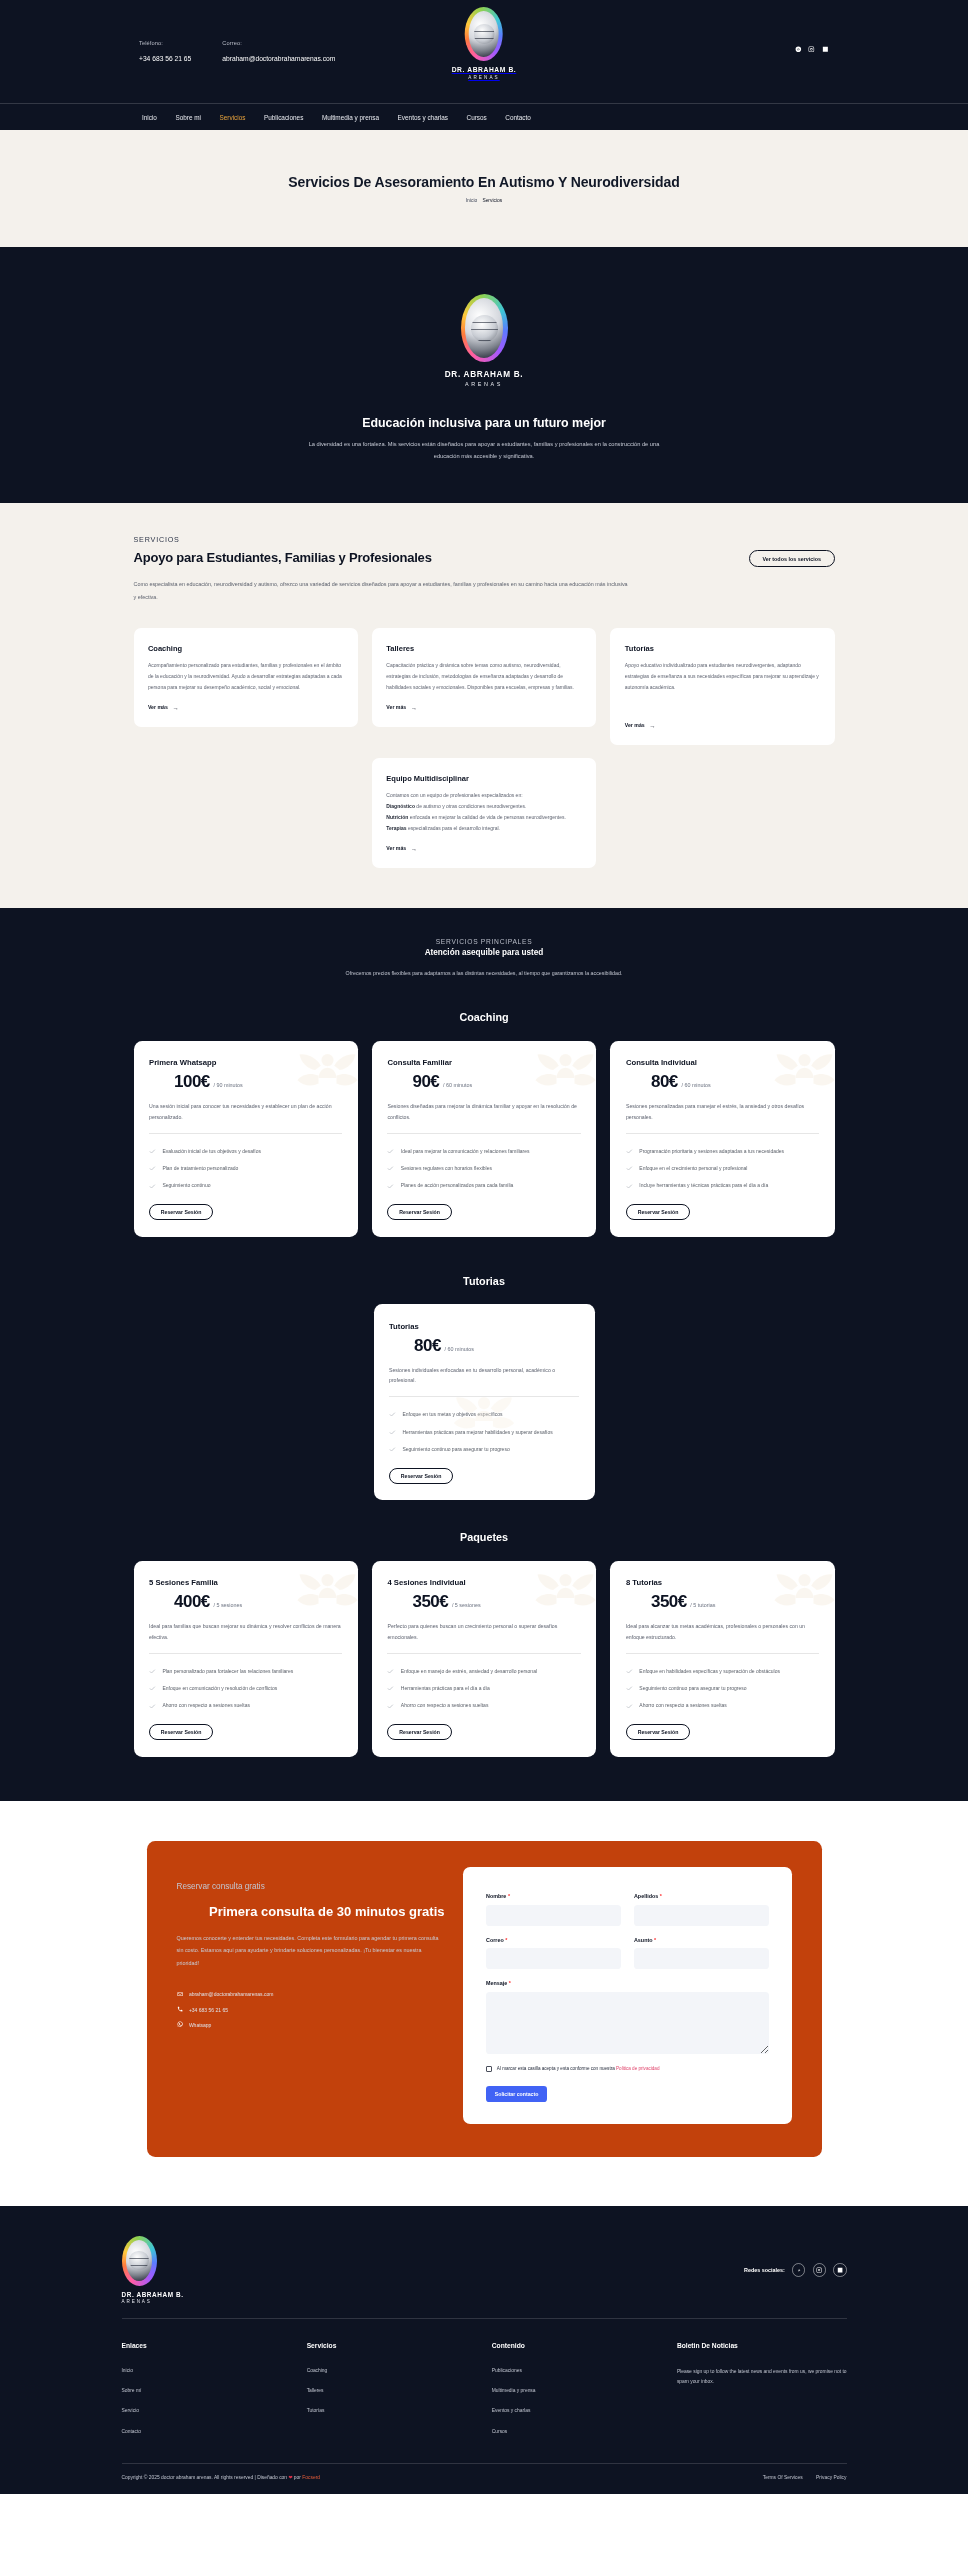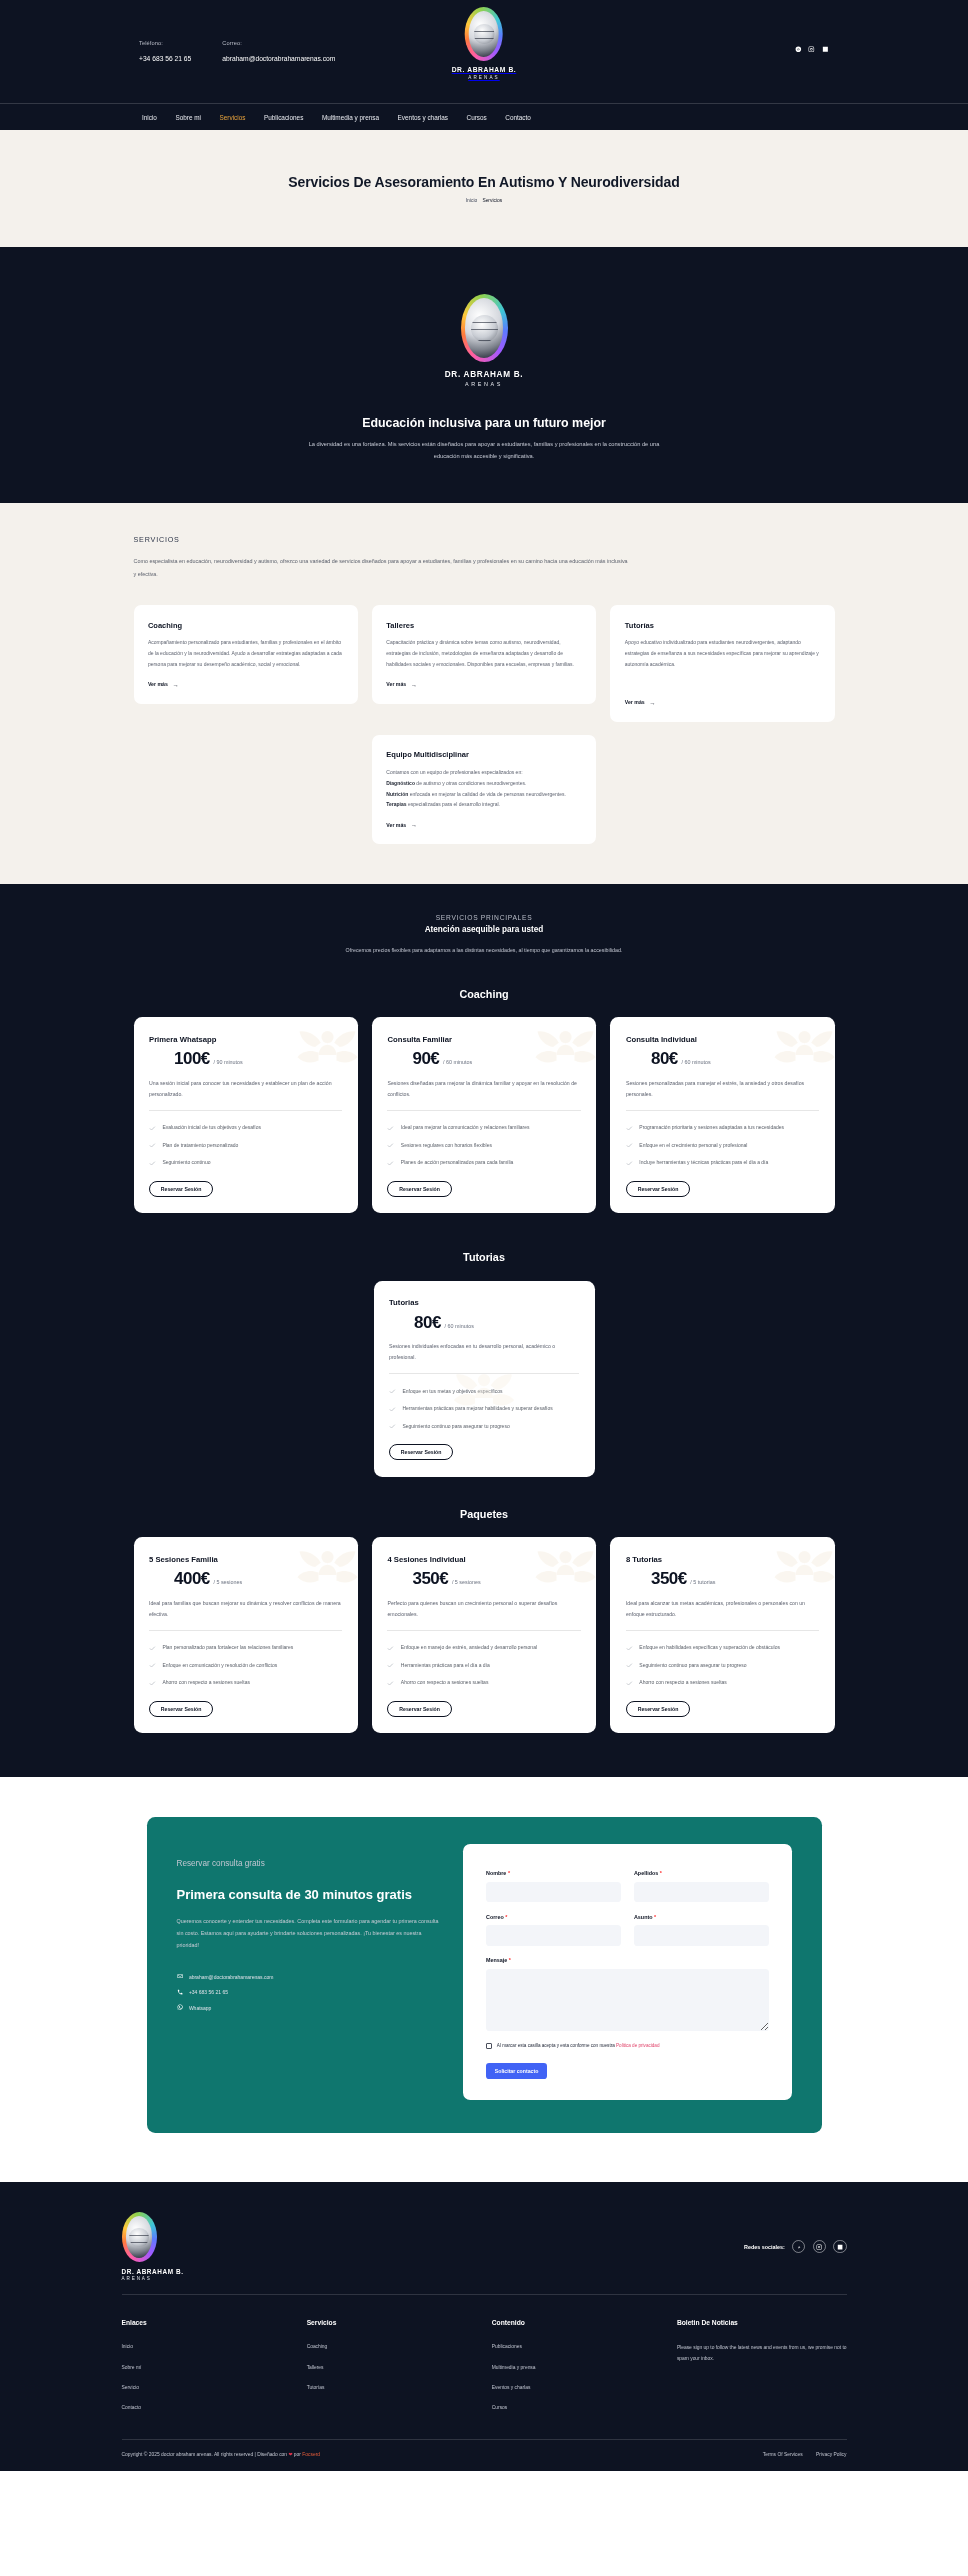--- a/index.html
+++ b/index.html
@@ -99,25 +99,25 @@
   .feat li{list-style:none;display:flex;gap:6.7px;align-items:center;}
   .chk{flex:0 0 auto;width:6.7px;height:6.7px;color:#c3c6cc;}
   .chk svg{width:6.7px;height:6.7px;stroke:#c3c6cc;fill:none;stroke-width:2.2;}
   .feat span{font-size:5px;line-height:1.85;color:#5b6069;}
   .book{margin-top:13.4px;align-self:flex-start;display:inline-flex;align-items:center;justify-content:center;
     height:16px;padding:0 10.8px;border:0.8px solid #0d1322;border-radius:515px;background:transparent;
     font-size:5.2px;font-weight:700;color:#0d1322;cursor:pointer;}
 
   
   .contact-sec{background:#ffffff;padding:40px 0 49px;}
-  .contact-card{position:relative;width:675px;margin:0 auto;background:#0f766e;border-radius:8.2px;
+  .contact-card{position:relative;width:675px;margin:0 auto;background:#c2410c;border-radius:8.2px;
     padding:32px 30px 33px;display:flex;gap:18.5px;}
   .cc-left{width:268px;padding-top:9.3px;}
   .cc-kicker{font-size:8.2px;color:#c3c7d2;}
-  .cc-title{margin-top:19px;font-size:13px;font-weight:700;line-height:1.28;color:#ffffff;}
+  .cc-title{margin-top:13px;font-size:13px;font-weight:700;line-height:1.28;color:#ffffff;text-align:right;}
   .cc-body{margin-top:11.3px;font-size:5.4px;line-height:2.3;color:#c8ccd6;}
   .cc-list{margin-top:21.6px;display:flex;flex-direction:column;gap:8.2px;}
   .cc-item{display:flex;align-items:center;gap:6.2px;font-size:5px;color:#dfe2e9;}
   .cc-item svg{width:6.2px;height:6.2px;fill:#ffffff;}
   .form-card{flex:1;background:#ffffff;border-radius:7.2px;padding:24px 23px 21.6px;align-self:flex-start;margin-top:-5.2px;}
   .frow{display:flex;gap:13.4px;}
   .fgroup{flex:1;margin-bottom:9.3px;}
   .flabel{font-size:5.4px;font-weight:700;color:#0d1322;}
   .req{color:#ff2d2d;margin-left:1.5px;}
   .finput{margin-top:4.6px;width:100%;height:20.6px;border:none;border-radius:3.6px;background:#f3f5f9;
@@ -232,20 +232,24 @@
     </span>
   <span class="logo-name">DR. ABRAHAM B.</span>
   <span class="logo-sub">ARENAS</span>
   <h2>Educación inclusiva para un futuro mejor</h2>
   <p>La diversidad es una fortaleza. Mis servicios están diseñados para apoyar a estudiantes, familias y profesionales en la construcción de una educación más accesible y significativa.</p>
 </section>
 
 <section class="svc cream">
   <div class="wrap">
     <div class="svc-kicker">SERVICIOS</div>
+    <div class="svc-top">
+      <h2>Apoyo para Estudiantes, Familias y Profesionales</h2>
+      <button class="pill">Ver todos los servicios</button>
+    </div>
     <p class="svc-lead">Como especialista en educación, neurodiversidad y autismo, ofrezco una variedad de servicios diseñados para apoyar a estudiantes, familias y profesionales en su camino hacia una educación más inclusiva y efectiva.</p>
 
     <div class="svc-grid">
       <div class="scard">
         <h3>Coaching</h3>
         <p>Acompañamiento personalizado para estudiantes, familias y profesionales en el ámbito de la educación y la neurodiversidad. Ayudo a desarrollar estrategias adaptadas a cada persona para mejorar su desempeño académico, social y emocional.</p>
         <a class="more" href="#">
           <span>Ver más</span>
           <span class="arw">→</span>
         </a>

